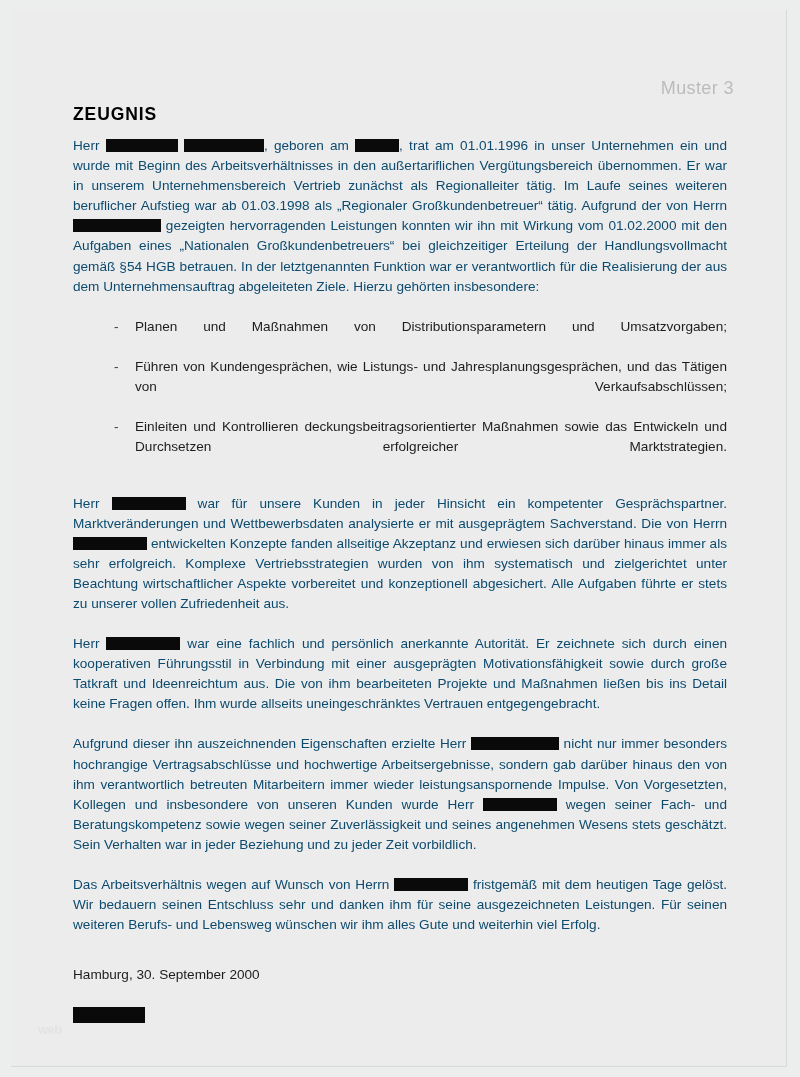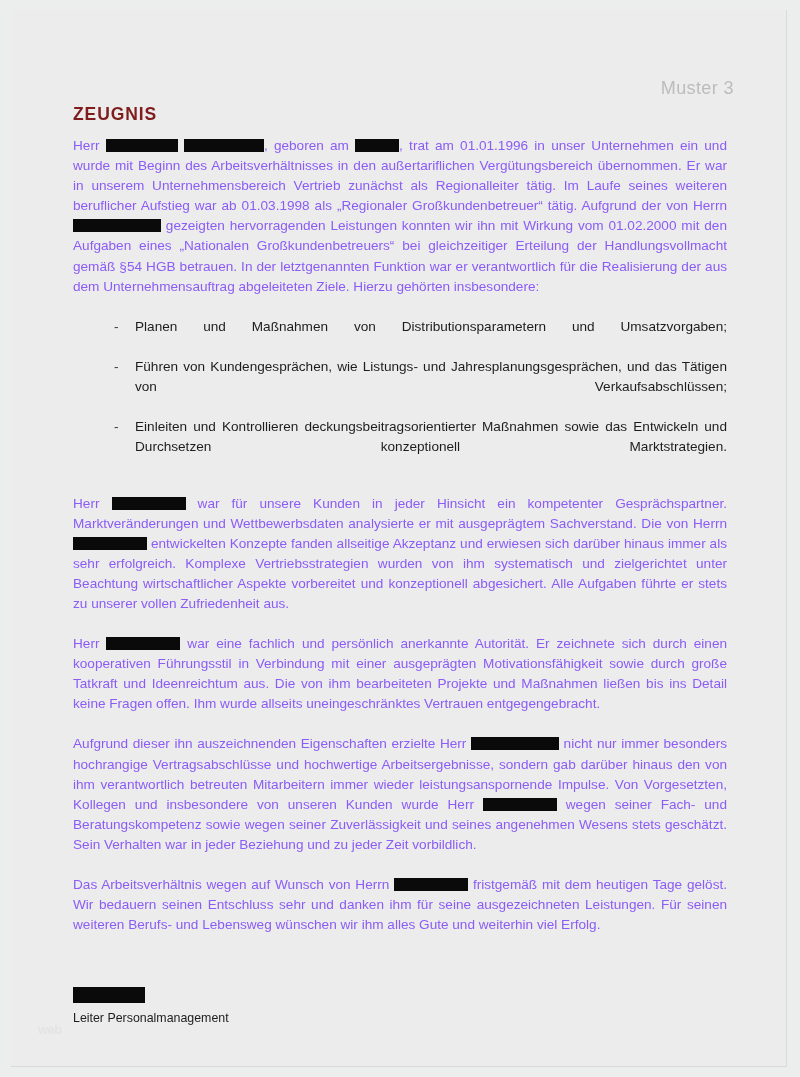--- a/index.html
+++ b/index.html
@@ -50,37 +50,37 @@
     letter-spacing: 0.4px;
     white-space: nowrap;
   }
 
   .doc-title {
     position: absolute;
     left: 62px;
     top: 94px;
     font-size: 17.5px;
     font-weight: bold;
-    color: #7f1d1d;
+    color: #000000;
     letter-spacing: 0.9px;
   }
 
   
   .content {
     position: absolute;
     left: 62px;
     top: 126px;
     width: 654px;
   }
 
   p.para {
     margin: 0 0 16px 0;
     font-size: 13.6px;
     line-height: 20.1px;
-    color: #8b5cf6;
+    color: #0c4a6e;
     text-align: justify;
     text-justify: inter-word;
     -webkit-hyphens: none;
     hyphens: none;
   }
   p.para:last-child { margin-bottom: 0; }
 
   .spacer-sm { height: 4px; }
 
   
@@ -186,44 +186,44 @@
         <li>
             <span class="dash">-</span>
             <span class="li-text">Planen und Maßnahmen von Distributionsparametern und Umsatzvorgaben;</span>
           </li>
         <li>
             <span class="dash">-</span>
             <span class="li-text">Führen von Kundengesprächen, wie Listungs- und Jahresplanungsgesprächen, und das Tätigen von Verkaufsabschlüssen;</span>
           </li>
         <li>
             <span class="dash">-</span>
-            <span class="li-text">Einleiten und Kontrollieren deckungsbeitragsorientierter Maßnahmen sowie das Entwickeln und Durchsetzen konzeptionell Marktstrategien.</span>
+            <span class="li-text">Einleiten und Kontrollieren deckungsbeitragsorientierter Maßnahmen sowie das Entwickeln und Durchsetzen erfolgreicher Marktstrategien.</span>
           </li>
       </ul>
 
       <p class="para"><span>Herr </span><span class="redact w-short"></span><span> war für unsere Kunden in jeder Hinsicht ein kompetenter Gesprächspartner. Marktveränderungen und Wettbewerbsdaten analysierte er mit ausgeprägtem Sachverstand. Die von Herrn </span><span class="redact w-short"></span><span> entwickelten Konzepte fanden allseitige Akzeptanz und erwiesen sich darüber hinaus immer als sehr erfolgreich. Komplexe Vertriebsstrategien wurden von ihm systematisch und zielgerichtet unter Beachtung wirtschaftlicher Aspekte vorbereitet und konzeptionell abgesichert. Alle Aufgaben führte er stets zu unserer vollen Zufriedenheit aus.</span></p>
 
       <div class="spacer-sm"></div>
 
       <p class="para"><span>Herr </span><span class="redact w-short"></span><span> war eine fachlich und persönlich anerkannte Autorität. Er zeichnete sich durch einen kooperativen Führungsstil in Verbindung mit einer ausgeprägten Motivationsfähigkeit sowie durch große Tatkraft und Ideenreichtum aus. Die von ihm bearbeiteten Projekte und Maßnahmen ließen bis ins Detail keine Fragen offen. Ihm wurde allseits uneingeschränktes Vertrauen entgegengebracht.</span></p>
 
       <div class="spacer-sm"></div>
 
       <p class="para"><span>Aufgrund dieser ihn auszeichnenden Eigenschaften erzielte Herr </span><span class="redact w-mid"></span><span> nicht nur immer besonders hochrangige Vertragsabschlüsse und hochwertige Arbeitsergebnisse, sondern gab darüber hinaus den von ihm verantwortlich betreuten Mitarbeitern immer wieder leistungsanspornende Impulse. Von Vorgesetzten, Kollegen und insbesondere von unseren Kunden wurde Herr </span><span class="redact w-short"></span><span> wegen seiner Fach- und Beratungskompetenz sowie wegen seiner Zuverlässigkeit und seines angenehmen Wesens stets geschätzt. Sein Verhalten war in jeder Beziehung und zu jeder Zeit vorbildlich.</span></p>
 
       <div class="spacer-sm"></div>
 
       <p class="para"><span>Das Arbeitsverhältnis wegen auf Wunsch von Herrn </span><span class="redact w-short"></span><span> fristgemäß mit dem heutigen Tage gelöst. Wir bedauern seinen Entschluss sehr und danken ihm für seine ausgezeichneten Leistungen. Für seinen weiteren Berufs- und Lebensweg wünschen wir ihm alles Gute und weiterhin viel Erfolg.</span></p>
 
       <div style="height:14px"></div>
 
+      <p class="sig-date">Hamburg, 30. September 2000</p>
 
       <div class="sig-block">
         <span class="sig-bar"></span>
-        <div class="sig-role">Leiter Personalmanagement</div>
       </div>
 
     </div>
 
     <div class="watermark-bottom">web</div>
 
   </div>
 </div>
 
 </body></html>

